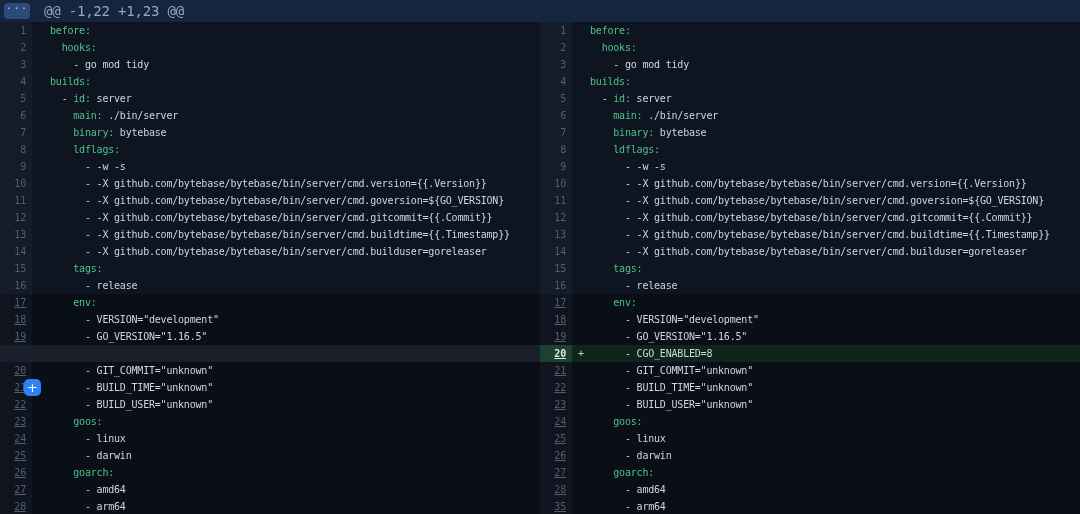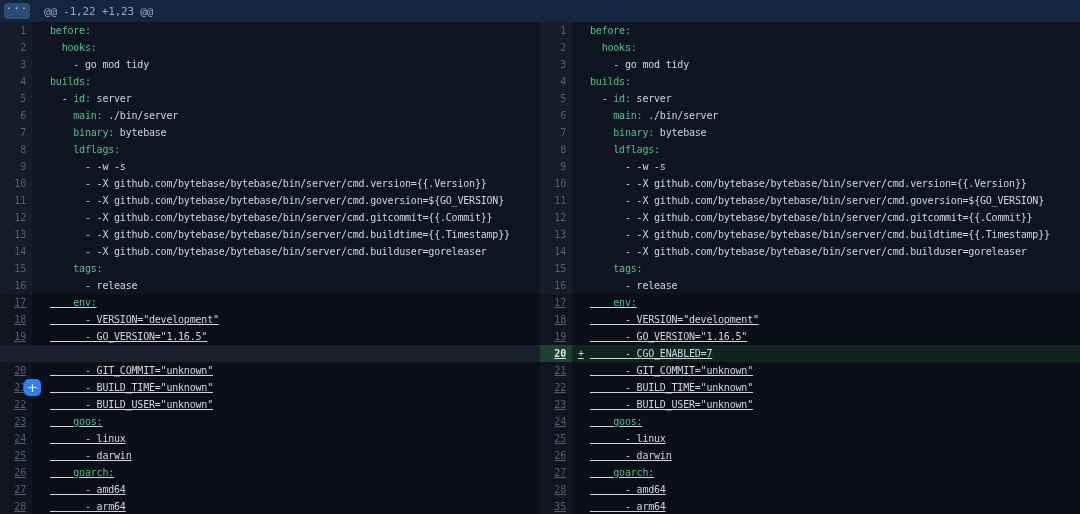--- a/index.html
+++ b/index.html
@@ -20,21 +20,21 @@
     display:flex;align-items:center;position:relative;
   }
   .expand-chip{
     position:absolute;left:4px;top:3px;width:26px;height:16px;
     background:var(--chip-bg);border:none;border-radius:4px;
     color:var(--chip-fg);font-size:11px;line-height:10px;letter-spacing:1px;
     font-family:"DejaVu Sans Mono",monospace;cursor:pointer;
     display:flex;align-items:center;justify-content:center;padding-bottom:4px;
   }
   .hunk-text{
-    margin-left:44px;color:var(--header-text);font-size:11px;letter-spacing:-0.2px;
+    margin-left:44px;color:var(--header-text);font-size:14px;letter-spacing:-0.2px;
   }
 
   .panes{display:flex;width:1080px;}
   .pane{width:540px;}
 
   .row{display:flex;height:17px;align-items:center;font-size:10px;letter-spacing:-0.2px;}
   .gut{
     width:32px;height:17px;flex:0 0 32px;text-align:right;padding-right:6px;
     color:var(--linenum);font-size:10px;line-height:17px;cursor:pointer;
   }
@@ -46,21 +46,21 @@
     flex:1;height:17px;white-space:pre;overflow:hidden;
     font-size:10px;line-height:17px;color:var(--text);
   }
   .seg-k{color:var(--key-green);}
   .seg-p{color:var(--text);}
 
   
   .row.light .gut{background:var(--gutter-alt);}
   .row.light .marker,.row.light .code{background:var(--bg-alt);}
   .row.dark .gut{background:var(--gutter);text-decoration:underline;}
-  .row.dark .marker,.row.dark .code{background:var(--bg);text-decoration:underline;}
+  .row.dark .marker,.row.dark .code{background:var(--bg);}
 
   .row.add .gut{background:var(--added-gutter);color:var(--added-num);font-weight:bold;}
   .row.add .marker,.row.add .code{background:var(--added-row);}
   .row.empty{background:var(--placeholder);}
   .row.empty .gut,.row.empty .marker,.row.empty .code{background:var(--placeholder);}
 
   .comment-btn{
     position:absolute;left:24px;top:379px;width:17px;height:17px;
     background:var(--btn-blue);border:none;border-radius:5px;
     color:#ffffff;font-size:13px;line-height:15px;text-align:center;
@@ -316,21 +316,21 @@
           <span class="code"><span class="seg-p">      - VERSION="development"</span></span>
         </div>
         <div class="row dark">
           <span class="gut">19</span>
           <span class="marker"></span>
           <span class="code"><span class="seg-p">      - GO_VERSION="1.16.5"</span></span>
         </div>
         <div class="row add dark">
           <span class="gut">20</span>
           <span class="marker">+</span>
-          <span class="code"><span class="seg-p">      - CGO_ENABLED=7</span></span>
+          <span class="code"><span class="seg-p">      - CGO_ENABLED=8</span></span>
         </div>
         <div class="row dark">
           <span class="gut">21</span>
           <span class="marker"></span>
           <span class="code"><span class="seg-p">      - GIT_COMMIT="unknown"</span></span>
         </div>
         <div class="row dark">
           <span class="gut">22</span>
           <span class="marker"></span>
           <span class="code"><span class="seg-p">      - BUILD_TIME="unknown"</span></span>

